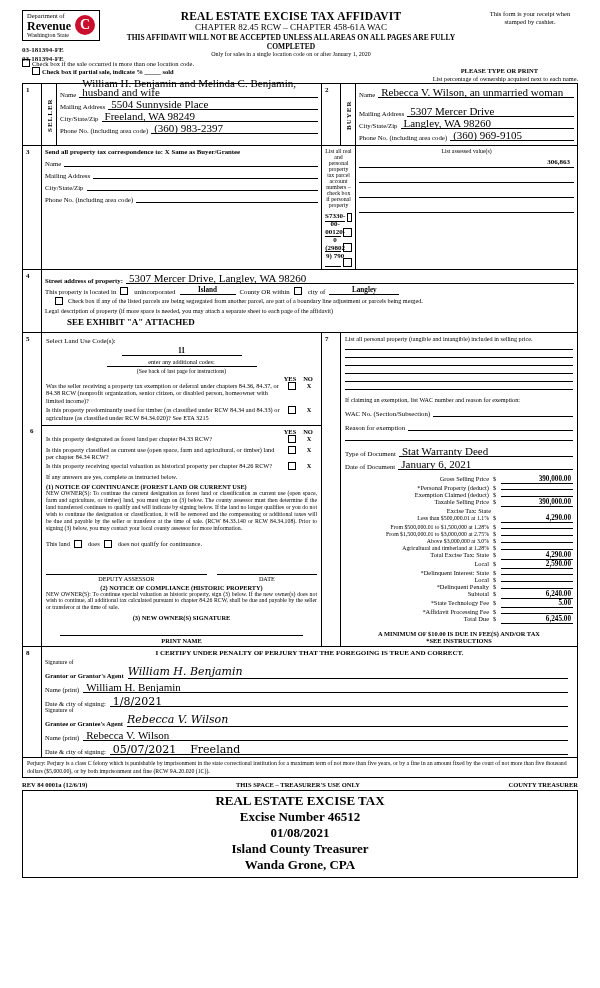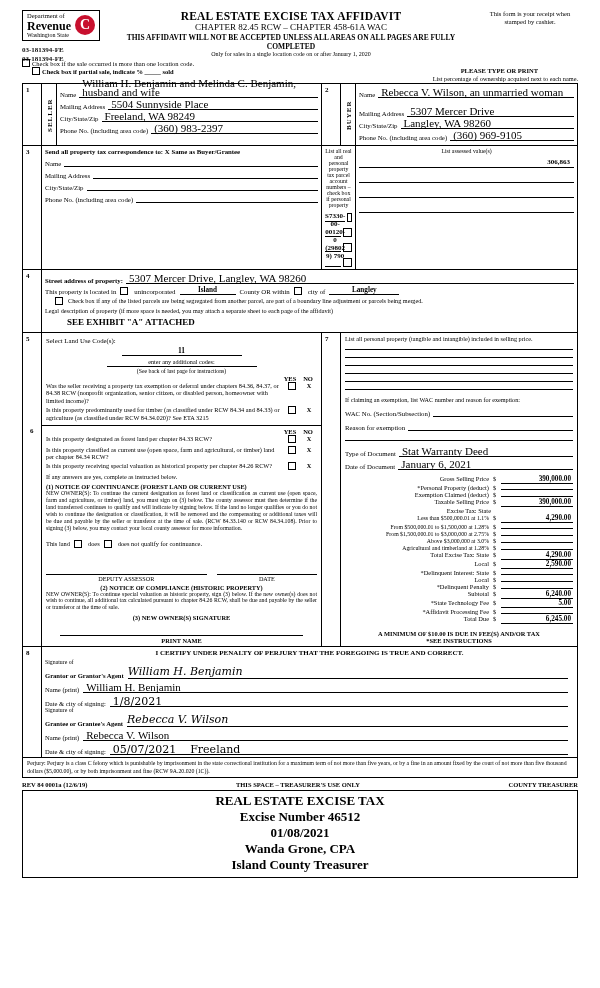--- a/index.html
+++ b/index.html
@@ -505,18 +505,18 @@
   <div class="revline">
     <span>REV 84 0001a (12/6/19)</span>
     <span>THIS SPACE – TREASURER'S USE ONLY</span>
     <span>COUNTY TREASURER</span>
   </div>
 
   <div class="treas" style="border:1px solid #000;margin-top:2px;">
     <div class="treasline">REAL ESTATE EXCISE TAX</div>
     <div class="treasline">Excise Number 46512</div>
     <div class="treasline">01/08/2021</div>
+    <div class="treasline">Island County Treasurer</div>
     <div class="treasline">Wanda Grone, CPA</div>
-    <div class="treasline">Island County Treasurer</div>
   </div>
 
 </div>
 </div>
 
 </body></html>

